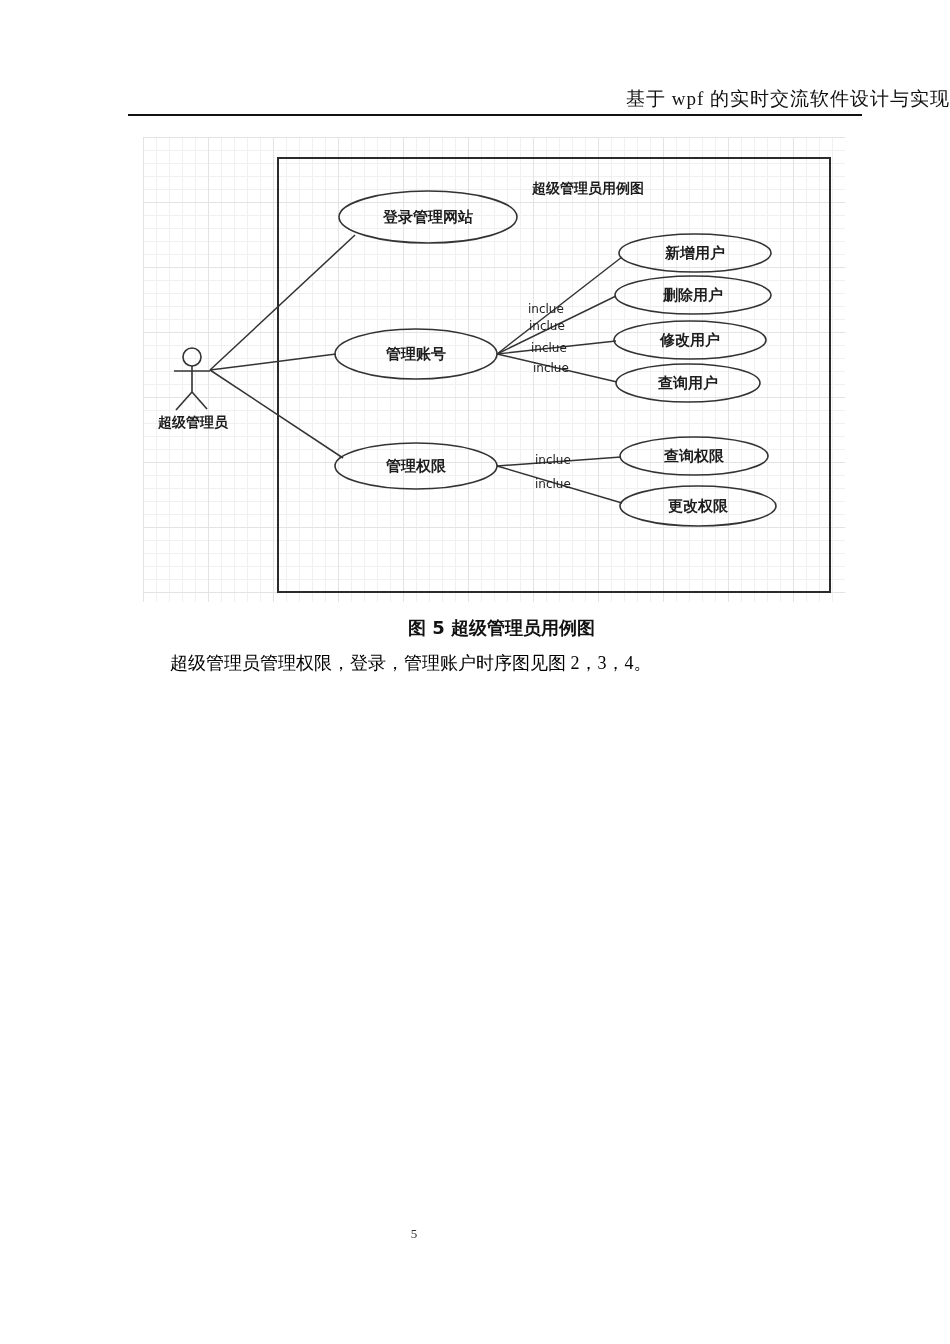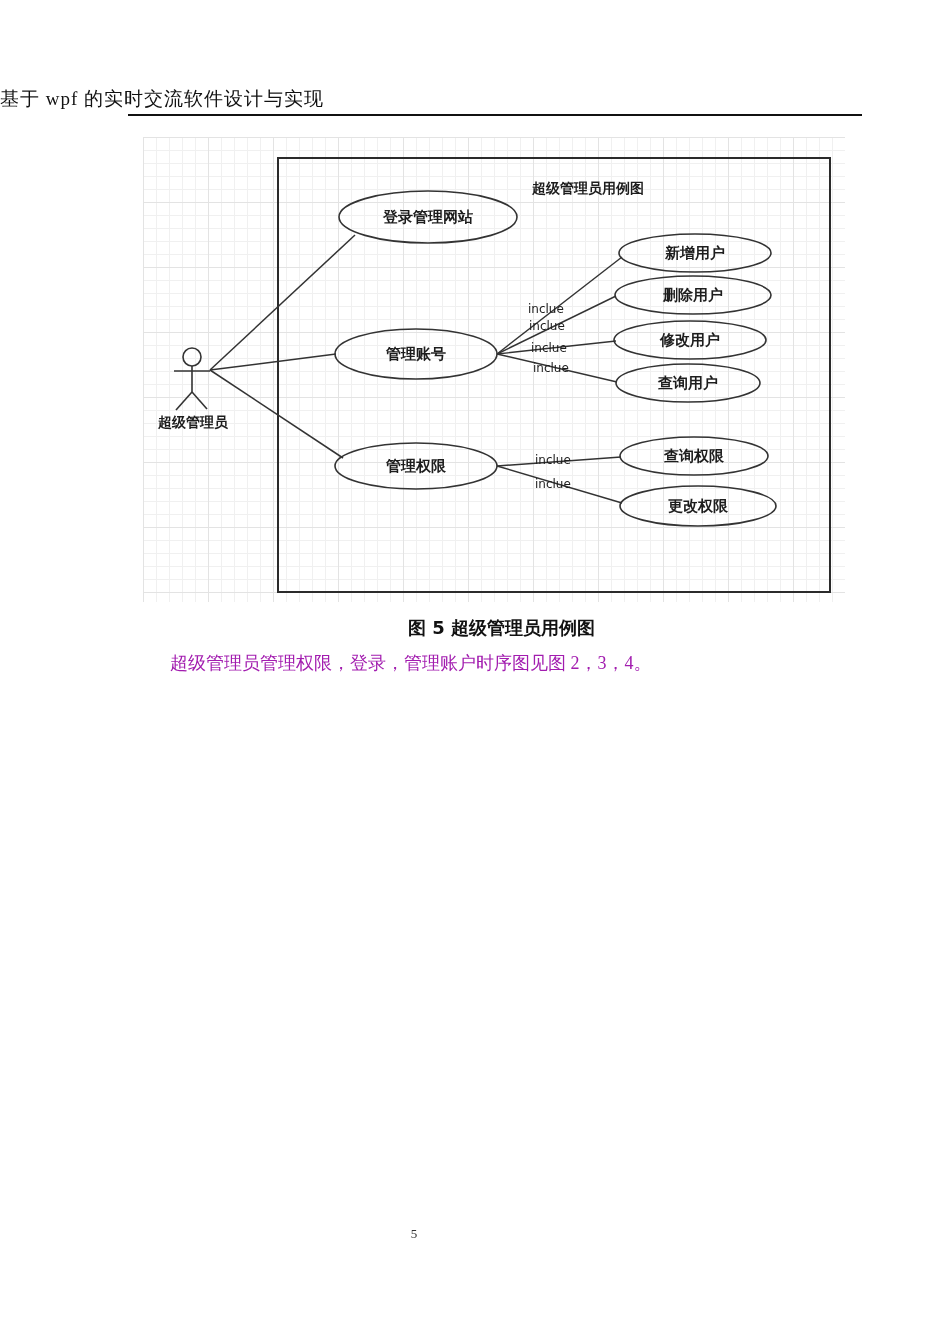--- a/index.html
+++ b/index.html
@@ -7,21 +7,21 @@
     position:relative;
     width:950px;height:1344px;
     background:#ffffff;
     margin:0 auto;
     font-family:"Liberation Serif", serif;
     overflow:hidden;
   }
   .header-title{
     position:absolute;
     left:0;top:86px;width:950px;
-    text-align:left;
+    text-align:right;
     font-size:19px;
     color:#111;
     letter-spacing:1px;
   }
   .header-rule{
     position:absolute;
     left:128px;top:114px;
     width:734px;height:2px;
     background:#111;
   }
@@ -52,21 +52,21 @@
   .figure-caption{
     position:absolute;
     left:408px;top:616px;
     font-family:"DejaVu Sans","Liberation Sans",sans-serif;
     font-size:18px;font-weight:bold;color:#111;
     white-space:nowrap;
   }
   .body-paragraph{
     position:absolute;
     left:170px;top:651px;
-    font-size:18px;color:#a21caf;
+    font-size:18px;color:#000000;
     white-space:nowrap;
   }
   .page-number{
     position:absolute;
     left:402px;top:1226px;
     width:24px;text-align:center;
     font-size:13px;color:#333;
   }
 </style>
 </head>

